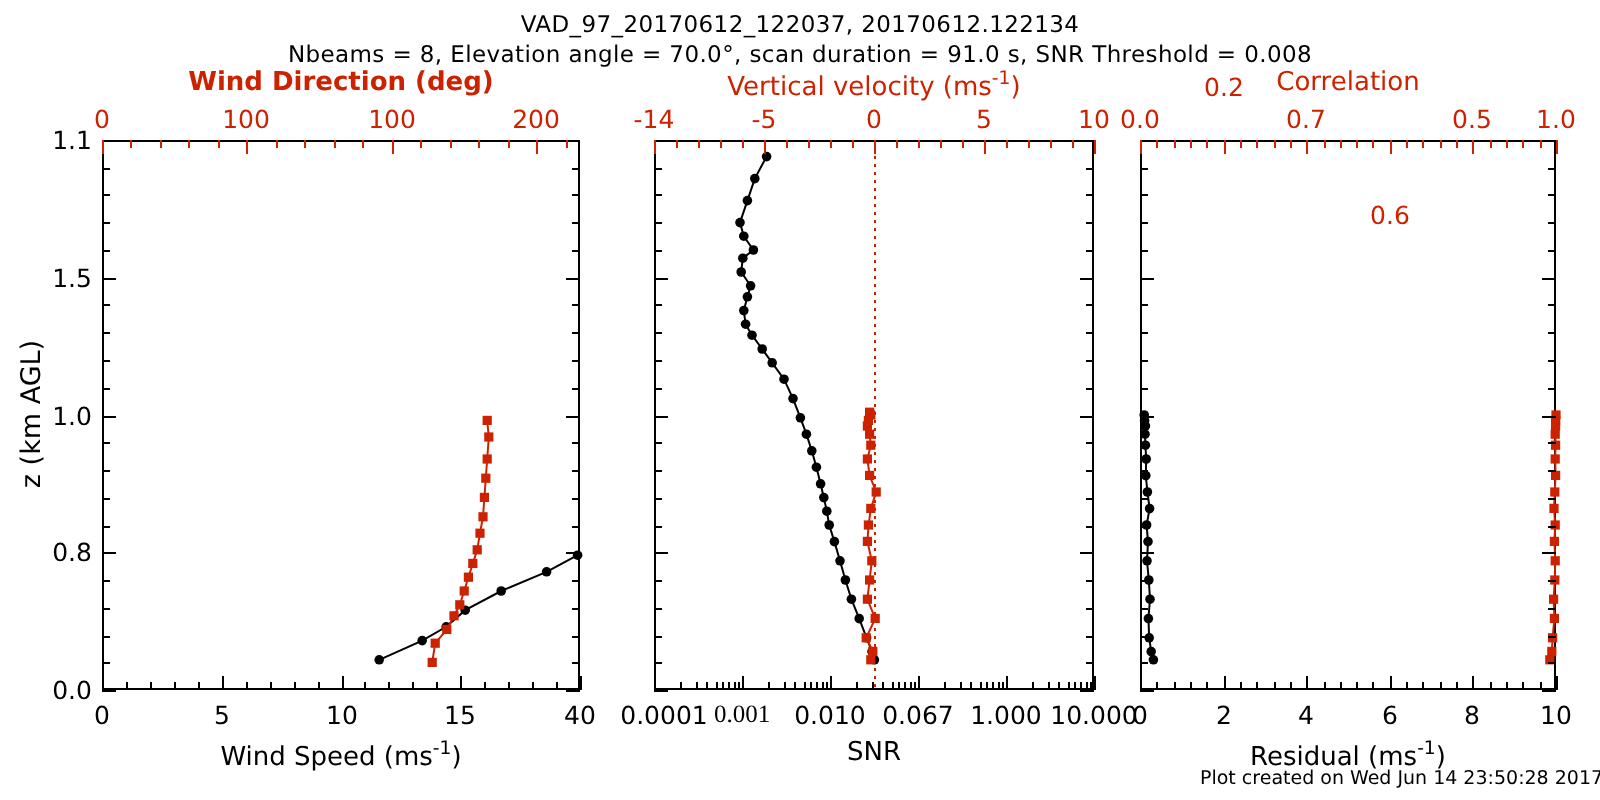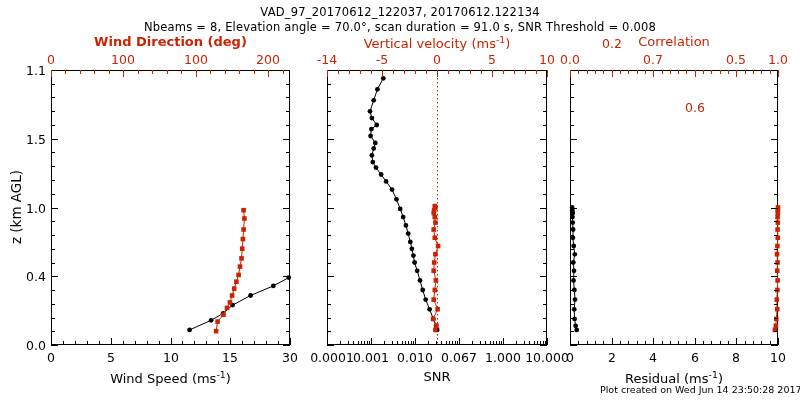--- a/index.html
+++ b/index.html
@@ -161,21 +161,21 @@
     </svg>
 
   <div id="decor">
       <div class="ytk" style="left: 8px; top: 345px; width: 38px;">0.0</div>
       <div class="ytick" style="left: 51px; top: 345px; width: 7px;"></div>
       <div class="ytick" style="left: 283px; top: 345px; width: 7px;"></div>
       <div class="ytick" style="left: 327px; top: 345px; width: 7px;"></div>
       <div class="ytick" style="left: 540px; top: 345px; width: 7px;"></div>
       <div class="ytick" style="left: 570px; top: 345px; width: 7px;"></div>
       <div class="ytick" style="left: 771px; top: 345px; width: 7px;"></div>
-      <div class="ytk" style="left: 8px; top: 276.25px; width: 38px;">0.4</div>
+      <div class="ytk" style="left: 8px; top: 276.25px; width: 38px;">0.8</div>
       <div class="ytick" style="left: 51px; top: 276px; width: 7px;"></div>
       <div class="ytick" style="left: 283px; top: 276px; width: 7px;"></div>
       <div class="ytick" style="left: 327px; top: 276px; width: 7px;"></div>
       <div class="ytick" style="left: 540px; top: 276px; width: 7px;"></div>
       <div class="ytick" style="left: 570px; top: 276px; width: 7px;"></div>
       <div class="ytick" style="left: 771px; top: 276px; width: 7px;"></div>
       <div class="ytk" style="left: 8px; top: 207.5px; width: 38px;">1.0</div>
       <div class="ytick" style="left: 51px; top: 208px; width: 7px;"></div>
       <div class="ytick" style="left: 283px; top: 208px; width: 7px;"></div>
       <div class="ytick" style="left: 327px; top: 208px; width: 7px;"></div>
@@ -300,21 +300,21 @@
       <div class="ytick" style="left: 774px; top: 84px; width: 4px;"></div>
       <div class="tick" style="left: 51px; top: 338px; height: 7px;"></div>
       <div class="tklbl" style="left: 51px; top: 350px;">0</div>
       <div class="tick" style="left: 111px; top: 338px; height: 7px;"></div>
       <div class="tklbl" style="left: 111px; top: 350px;">5</div>
       <div class="tick" style="left: 171px; top: 338px; height: 7px;"></div>
       <div class="tklbl" style="left: 171px; top: 350px;">10</div>
       <div class="tick" style="left: 230px; top: 338px; height: 7px;"></div>
       <div class="tklbl" style="left: 230px; top: 350px;">15</div>
       <div class="tick" style="left: 290px; top: 338px; height: 7px;"></div>
-      <div class="tklbl" style="left: 290px; top: 350px;">30</div>
+      <div class="tklbl" style="left: 290px; top: 350px;">40</div>
       <div class="tick" style="left: 63px; top: 341px; height: 4px;"></div>
       <div class="tick" style="left: 75px; top: 341px; height: 4px;"></div>
       <div class="tick" style="left: 87px; top: 341px; height: 4px;"></div>
       <div class="tick" style="left: 99px; top: 341px; height: 4px;"></div>
       <div class="tick" style="left: 123px; top: 341px; height: 4px;"></div>
       <div class="tick" style="left: 135px; top: 341px; height: 4px;"></div>
       <div class="tick" style="left: 147px; top: 341px; height: 4px;"></div>
       <div class="tick" style="left: 159px; top: 341px; height: 4px;"></div>
       <div class="tick" style="left: 182px; top: 341px; height: 4px;"></div>
       <div class="tick" style="left: 194px; top: 341px; height: 4px;"></div>
@@ -343,21 +343,21 @@
       <div class="tick red" style="left: 181px; top: 70px; height: 4px;"></div>
       <div class="tick red" style="left: 210px; top: 70px; height: 4px;"></div>
       <div class="tick red" style="left: 225px; top: 70px; height: 4px;"></div>
       <div class="tick red" style="left: 239px; top: 70px; height: 4px;"></div>
       <div class="tick red" style="left: 254px; top: 70px; height: 4px;"></div>
       <div class="tick red" style="left: 283px; top: 70px; height: 4px;"></div>
       <div class="axlbl red" style="left: 51px; top: 34px; width: 239px; font-weight: bold;">Wind Direction (deg)</div>
       <div class="tick" style="left: 327px; top: 338px; height: 7px;"></div>
       <div class="tklbl" style="left: 332px; top: 350px;">0.0001</div>
       <div class="tick" style="left: 371px; top: 338px; height: 7px;"></div>
-      <div class="tklbl" style="left: 371px; top: 350px;">0.001</div>
+      <div class="tklbl" style="left: 371px; top: 350px; font-family: Liberation Serif, serif;">0.001</div>
       <div class="tick" style="left: 415px; top: 338px; height: 7px;"></div>
       <div class="tklbl" style="left: 415px; top: 350px;">0.010</div>
       <div class="tick" style="left: 459px; top: 338px; height: 7px;"></div>
       <div class="tklbl" style="left: 459px; top: 350px;">0.067</div>
       <div class="tick" style="left: 503px; top: 338px; height: 7px;"></div>
       <div class="tklbl" style="left: 503px; top: 350px;">1.000</div>
       <div class="tick" style="left: 547px; top: 338px; height: 7px;"></div>
       <div class="tklbl" style="left: 547px; top: 350px;">10.000</div>
       <div class="tick" style="left: 340px; top: 341px; height: 4px;"></div>
       <div class="tick" style="left: 348px; top: 341px; height: 4px;"></div>

